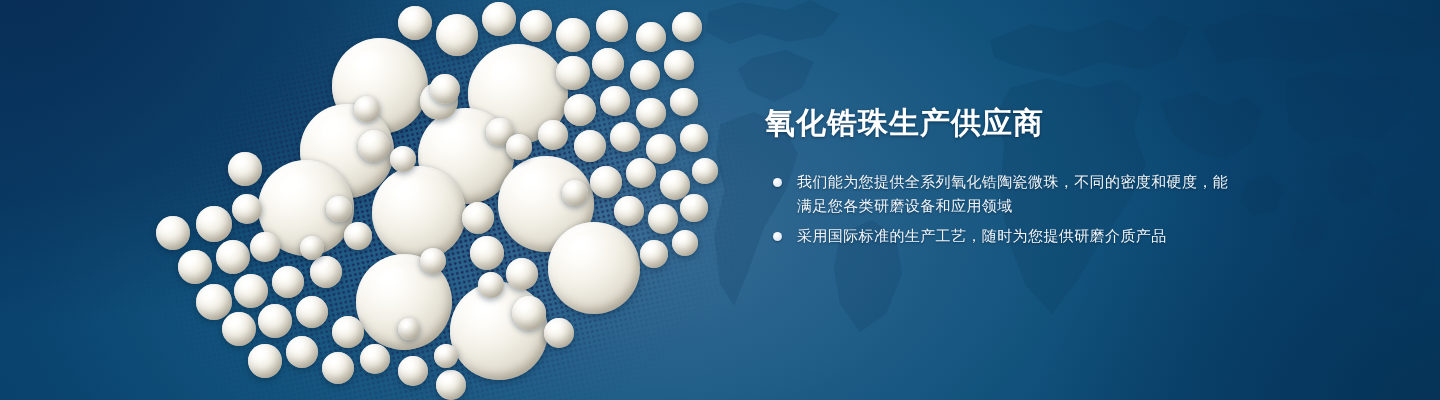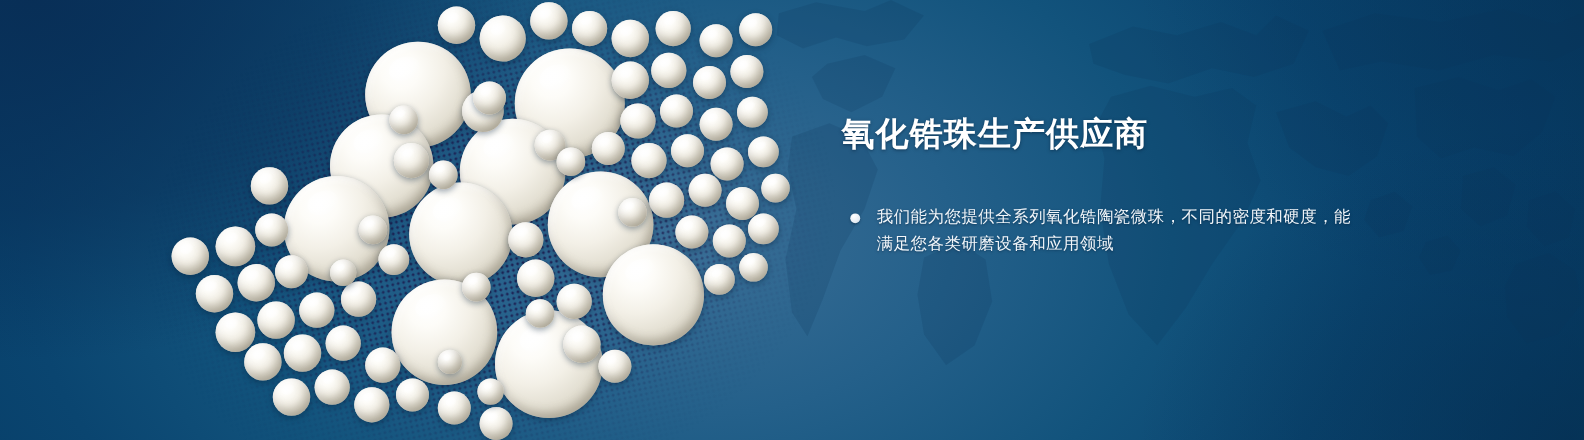--- a/index.html
+++ b/index.html
@@ -106,21 +106,21 @@
     font-size: 30px;
     font-weight: 700;
     line-height: 38px;
     color: #ffffff;
     letter-spacing: 1px;
     text-shadow: 0 1px 3px rgba(2,24,48,0.55);
     white-space: nowrap;
   }
   .points {
     list-style: none;
-    margin: 44px 0 0 0;
+    margin: 28px 0 0 0;
     padding: 0;
   }
   .point {
     position: relative;
     padding-left: 32px;
     margin-bottom: 6px;
     font-size: 15px;
     line-height: 24px;
     color: #f2f6fa;
     letter-spacing: 0.4px;
@@ -256,16 +256,20 @@
   </div>
 
   <div class="copy">
     <h1 class="headline">氧化锆珠生产供应商</h1>
 
     <ul class="points">
       <li class="point">
         <span class="dot"></span>
         <span>我们能为您提供全系列氧化锆陶瓷微珠，不同的密度和硬度，能满足您各类研磨设备和应用领域</span>
       </li>
+      <li class="point">
+        <span class="dot"></span>
+        <span>采用国际标准的生产工艺，随时为您提供研磨介质产品</span>
+      </li>
     </ul>
   </div>
 
 </div>
 
 </body></html>

